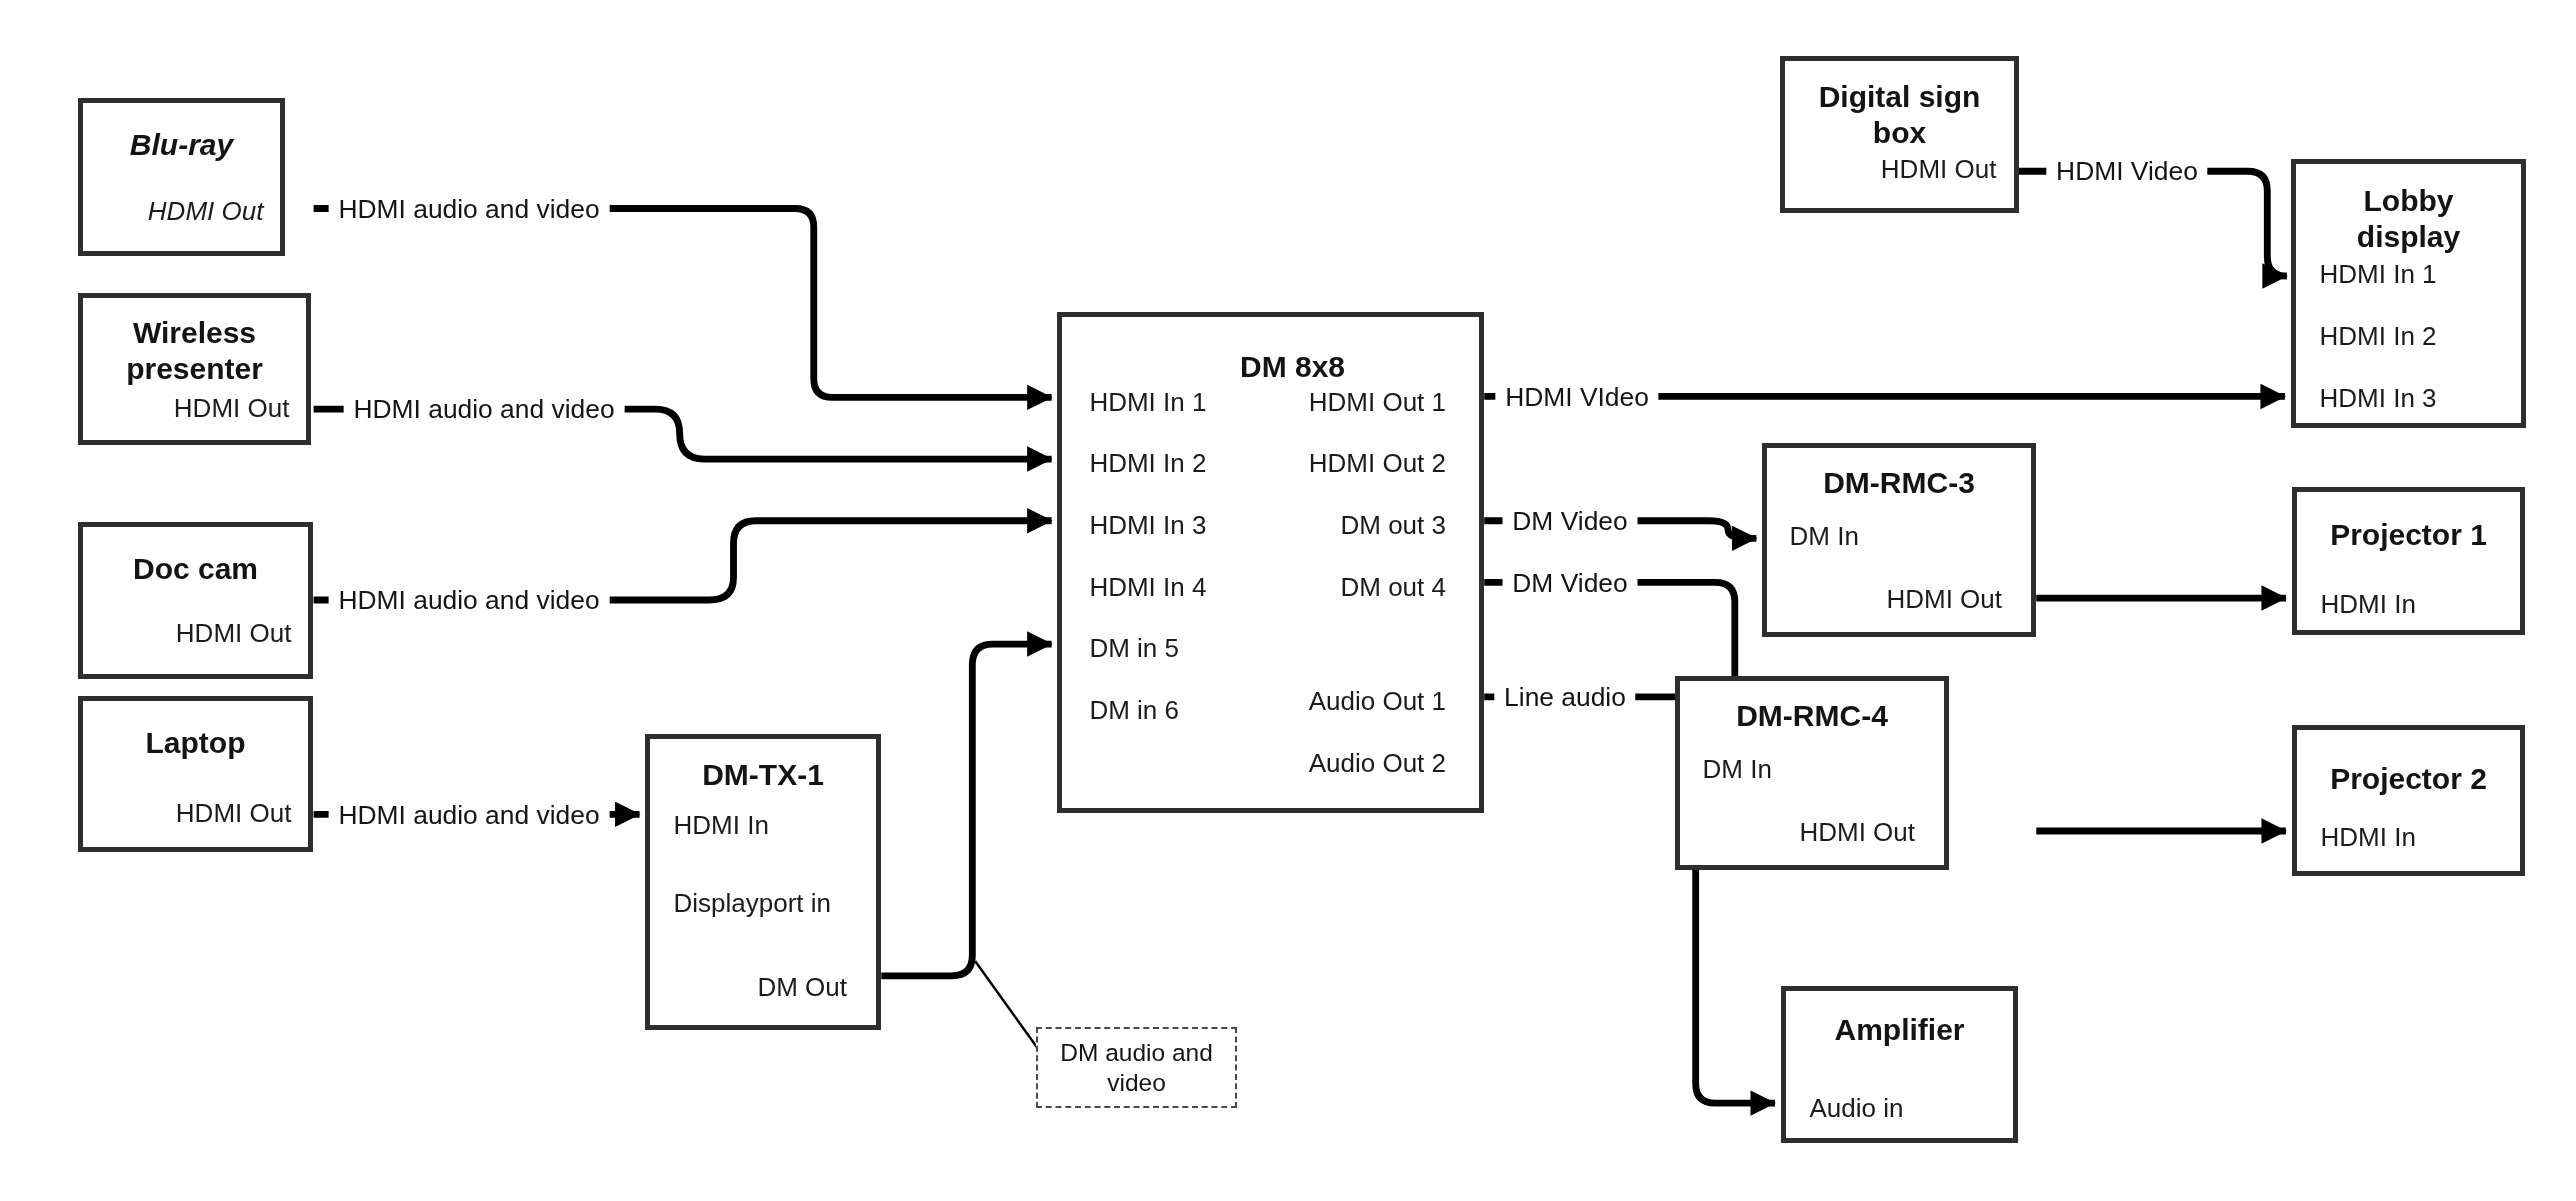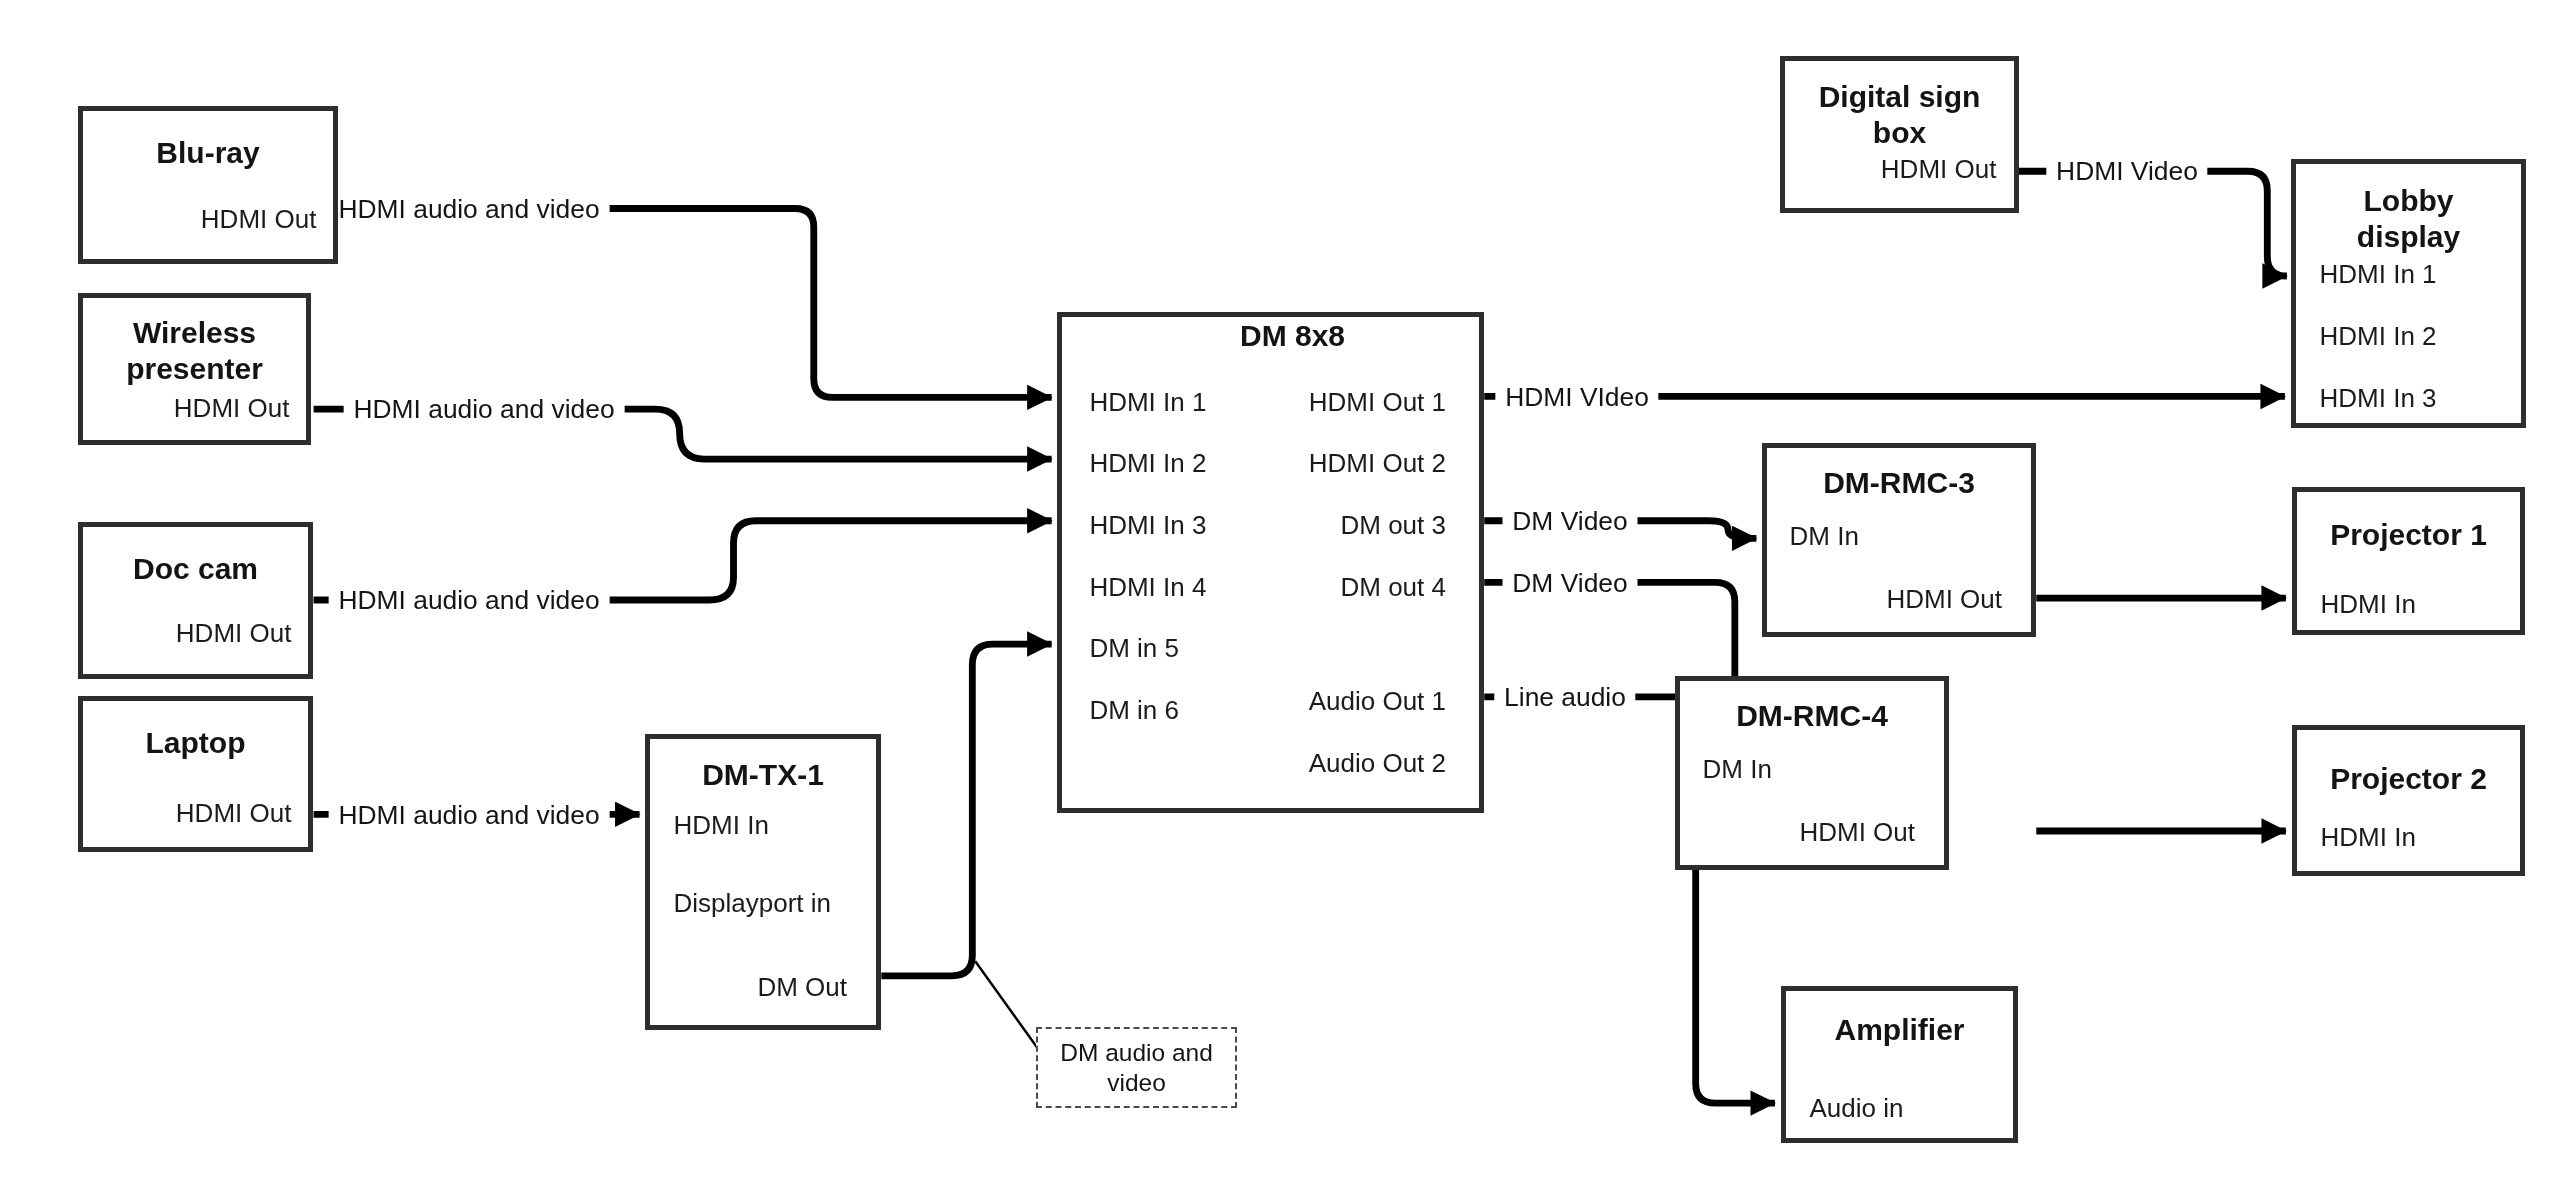--- a/index.html
+++ b/index.html
@@ -95,21 +95,21 @@
   <div class="edge-label" style="left:469px;top:209px;">HDMI audio and video</div>
   <div class="edge-label" style="left:484px;top:409px;">HDMI audio and video</div>
   <div class="edge-label" style="left:469px;top:600px;">HDMI audio and video</div>
   <div class="edge-label" style="left:469px;top:815px;">HDMI audio and video</div>
   <div class="edge-label" style="left:1577px;top:397px;">HDMI VIdeo</div>
   <div class="edge-label" style="left:1570px;top:521px;">DM Video</div>
   <div class="edge-label" style="left:1570px;top:583px;">DM Video</div>
   <div class="edge-label" style="left:1565px;top:697px;">Line audio</div>
   <div class="edge-label" style="left:2127px;top:171px;">HDMI Video</div>
 
-  <div class="node" style="left:78px;top:106px;width:260px;height:158px;">
+  <div class="node" style="left:78px;top:98px;width:207px;height:158px;font-style:italic;">
     <div class="node-title" style="top:23.5px;">
         <span>Blu-ray</span>
       </div>
     <div class="port right" style="top:91px;right:16.6px;">HDMI Out</div>
   </div>
 
   <div class="node" style="left:78px;top:293px;width:233px;height:152px;">
     <div class="node-title" style="top:16.6px;">
         <span style="max-width:196px;">Wireless presenter</span>
       </div>
@@ -133,21 +133,21 @@
   <div class="node" style="left:645px;top:734px;width:236px;height:296px;">
     <div class="node-title" style="top:17.6px;">
         <span>DM-TX-1</span>
       </div>
     <div class="port left" style="top:69px;left:23.5px;">HDMI In</div>
     <div class="port left" style="top:135px;left:23.5px;margin-top:12px;">Displayport in</div>
     <div class="port right" style="top:231px;right:29px;">DM Out</div>
   </div>
 
   <div class="node" style="left:1057px;top:312px;width:427px;height:501px;">
-    <div class="node-title" style="top:1px;padding-left:44px;">
+    <div class="node-title" style="top:32px;padding-left:44px;">
         <span>DM 8x8</span>
       </div>
     <div class="port left" style="top:68px;left:27.4px;">HDMI In 1</div>
     <div class="port left" style="top:129px;left:27.4px;">HDMI In 2</div>
     <div class="port left" style="top:191px;left:27.4px;">HDMI In 3</div>
     <div class="port left" style="top:253px;left:27.4px;">HDMI In 4</div>
     <div class="port left" style="top:314px;left:27.4px;">DM in 5</div>
     <div class="port left" style="top:376px;left:27.4px;">DM in 6</div>
     <div class="port right" style="top:68px;right:33px;">HDMI Out 1</div>
     <div class="port right" style="top:129px;right:33px;">HDMI Out 2</div>

